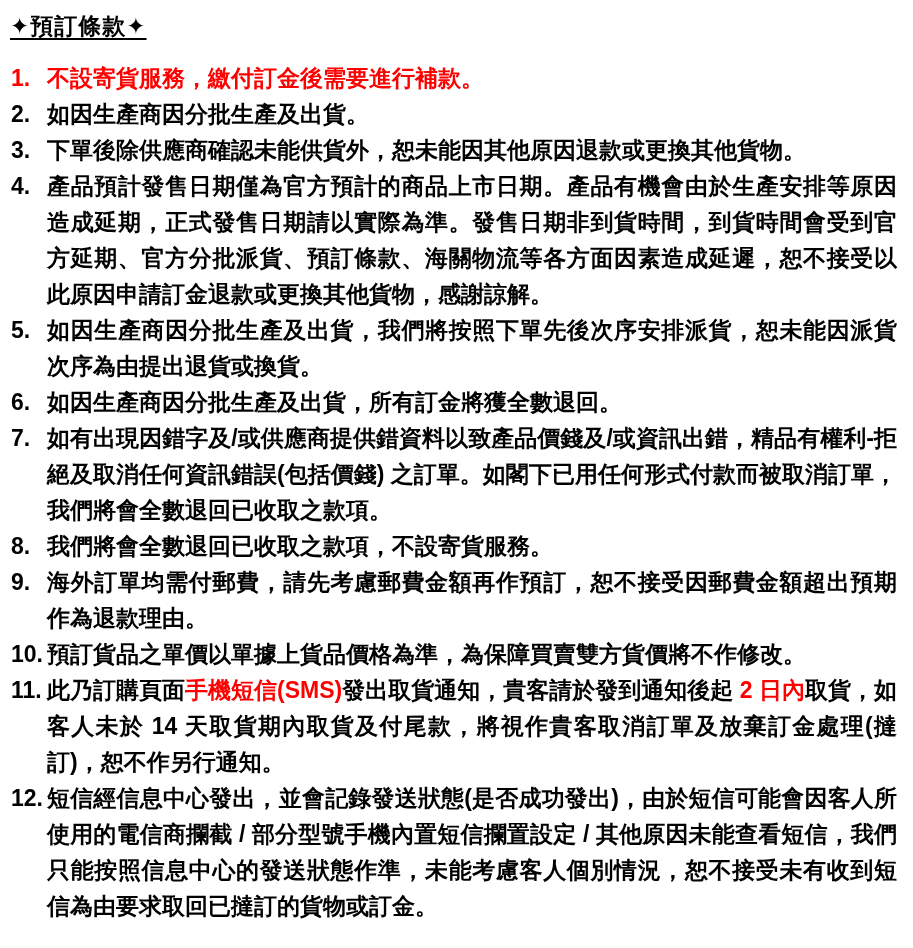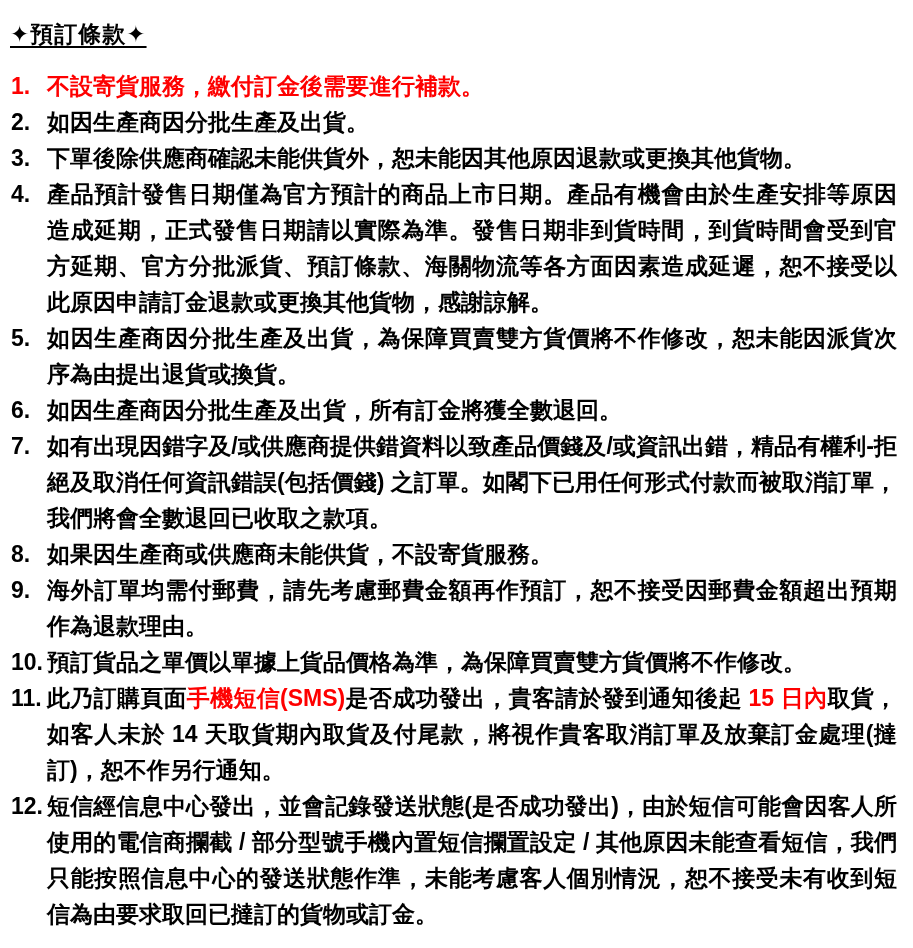--- a/index.html
+++ b/index.html
@@ -27,21 +27,21 @@
     line-height:30px;
     margin:2px 0 17px 0;
     letter-spacing:0.5px;
   }
   .section-title{
     display:inline-block;
     color:#000;
     text-decoration:underline;
     text-underline-offset:4px;
     line-height:28px;
-    margin:8px 0 0 2px;
+    margin:0 0 0 2px;
     letter-spacing:1px;
   }
   ol.terms{
     list-style:none;
     counter-reset:term;
     margin:20px 0 0 0;
     padding:0;
   }
   ol.terms>li{
     counter-increment:term;
@@ -78,39 +78,39 @@
     <li>
       <span>如因生產商因分批生產及出貨。</span>
     </li>
     <li>
       <span>下單後除供應商確認未能供貨外，恕未能因其他原因退款或更換其他貨物。</span>
     </li>
     <li>
       <span>產品預計發售日期僅為官方預計的商品上市日期。產品有機會由於生產安排等原因造成延期，正式發售日期請以實際為準。發售日期非到貨時間，到貨時間會受到官方延期、官方分批派貨、預訂條款、海關物流等各方面因素造成延遲，恕不接受以此原因申請訂金退款或更換其他貨物，感謝諒解。</span>
     </li>
     <li>
-      <span>如因生產商因分批生產及出貨，為保障買賣雙方貨價將不作修改，恕未能因派貨次序為由提出退貨或換貨。</span>
+      <span>如因生產商因分批生產及出貨，我們將按照下單先後次序安排派貨，恕未能因派貨次序為由提出退貨或換貨。</span>
     </li>
     <li>
       <span>如因生產商因分批生產及出貨，所有訂金將獲全數退回。</span>
     </li>
     <li>
       <span>如有出現因錯字及/或供應商提供錯資料以致產品價錢及/或資訊出錯，精品有權利-拒絕及取消任何資訊錯誤(包括價錢) 之訂單。如閣下已用任何形式付款而被取消訂單，我們將會全數退回已收取之款項。</span>
     </li>
     <li>
-      <span>如果因生產商或供應商未能供貨，不設寄貨服務。</span>
+      <span>我們將會全數退回已收取之款項，不設寄貨服務。</span>
     </li>
     <li>
       <span>海外訂單均需付郵費，請先考慮郵費金額再作預訂，恕不接受因郵費金額超出預期作為退款理由。</span>
     </li>
     <li>
       <span>預訂貨品之單價以單據上貨品價格為準，為保障買賣雙方貨價將不作修改。</span>
     </li>
     <li>
-      <span>此乃訂購頁面</span><span class="em-red">手機短信(SMS)</span><span>是否成功發出，貴客請於發到通知後起 </span><span class="em-red">15 日內</span><span>取貨，如客人未於 14 天取貨期內取貨及付尾款，將視作貴客取消訂單及放棄訂金處理(撻訂)，恕不作另行通知。</span>
+      <span>此乃訂購頁面</span><span class="em-red">手機短信(SMS)</span><span>發出取貨通知，貴客請於發到通知後起 </span><span class="em-red">2 日內</span><span>取貨，如客人未於 14 天取貨期內取貨及付尾款，將視作貴客取消訂單及放棄訂金處理(撻訂)，恕不作另行通知。</span>
     </li>
     <li>
       <span>短信經信息中心發出，並會記錄發送狀態(是否成功發出)，由於短信可能會因客人所使用的電信商攔截 / 部分型號手機內置短信攔置設定 / 其他原因未能查看短信，我們只能按照信息中心的發送狀態作準，未能考慮客人個別情況，恕不接受未有收到短信為由要求取回已撻訂的貨物或訂金。</span>
     </li>
 
   </ol>
 
 </div>
 
 </body></html>

